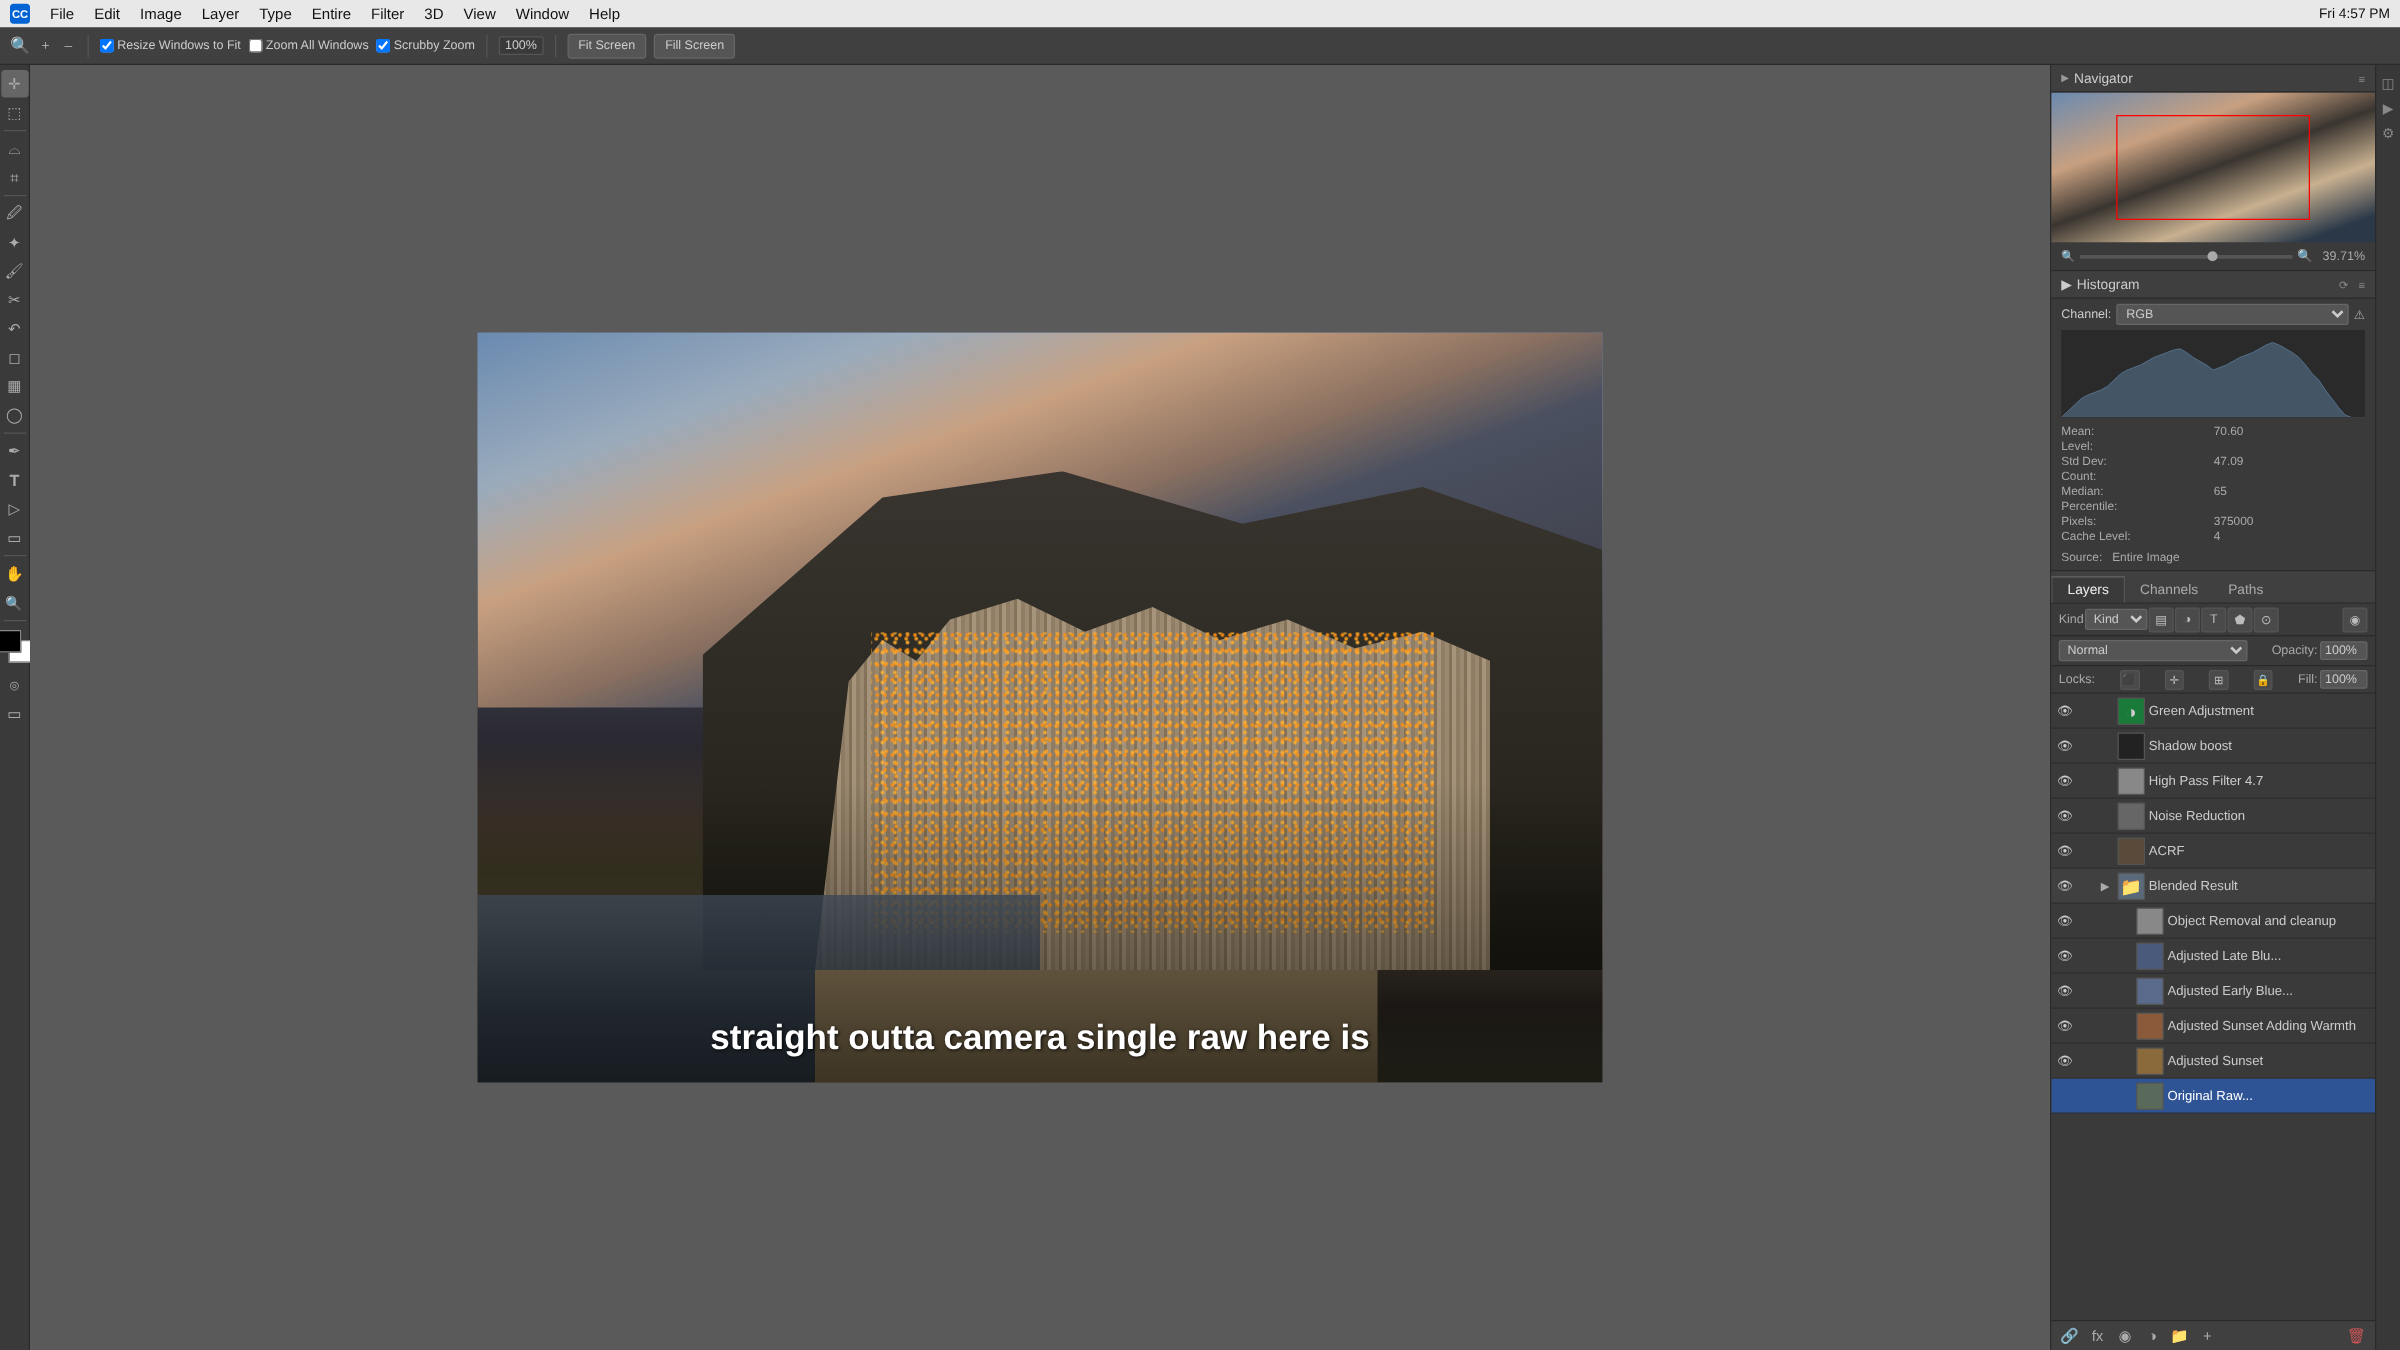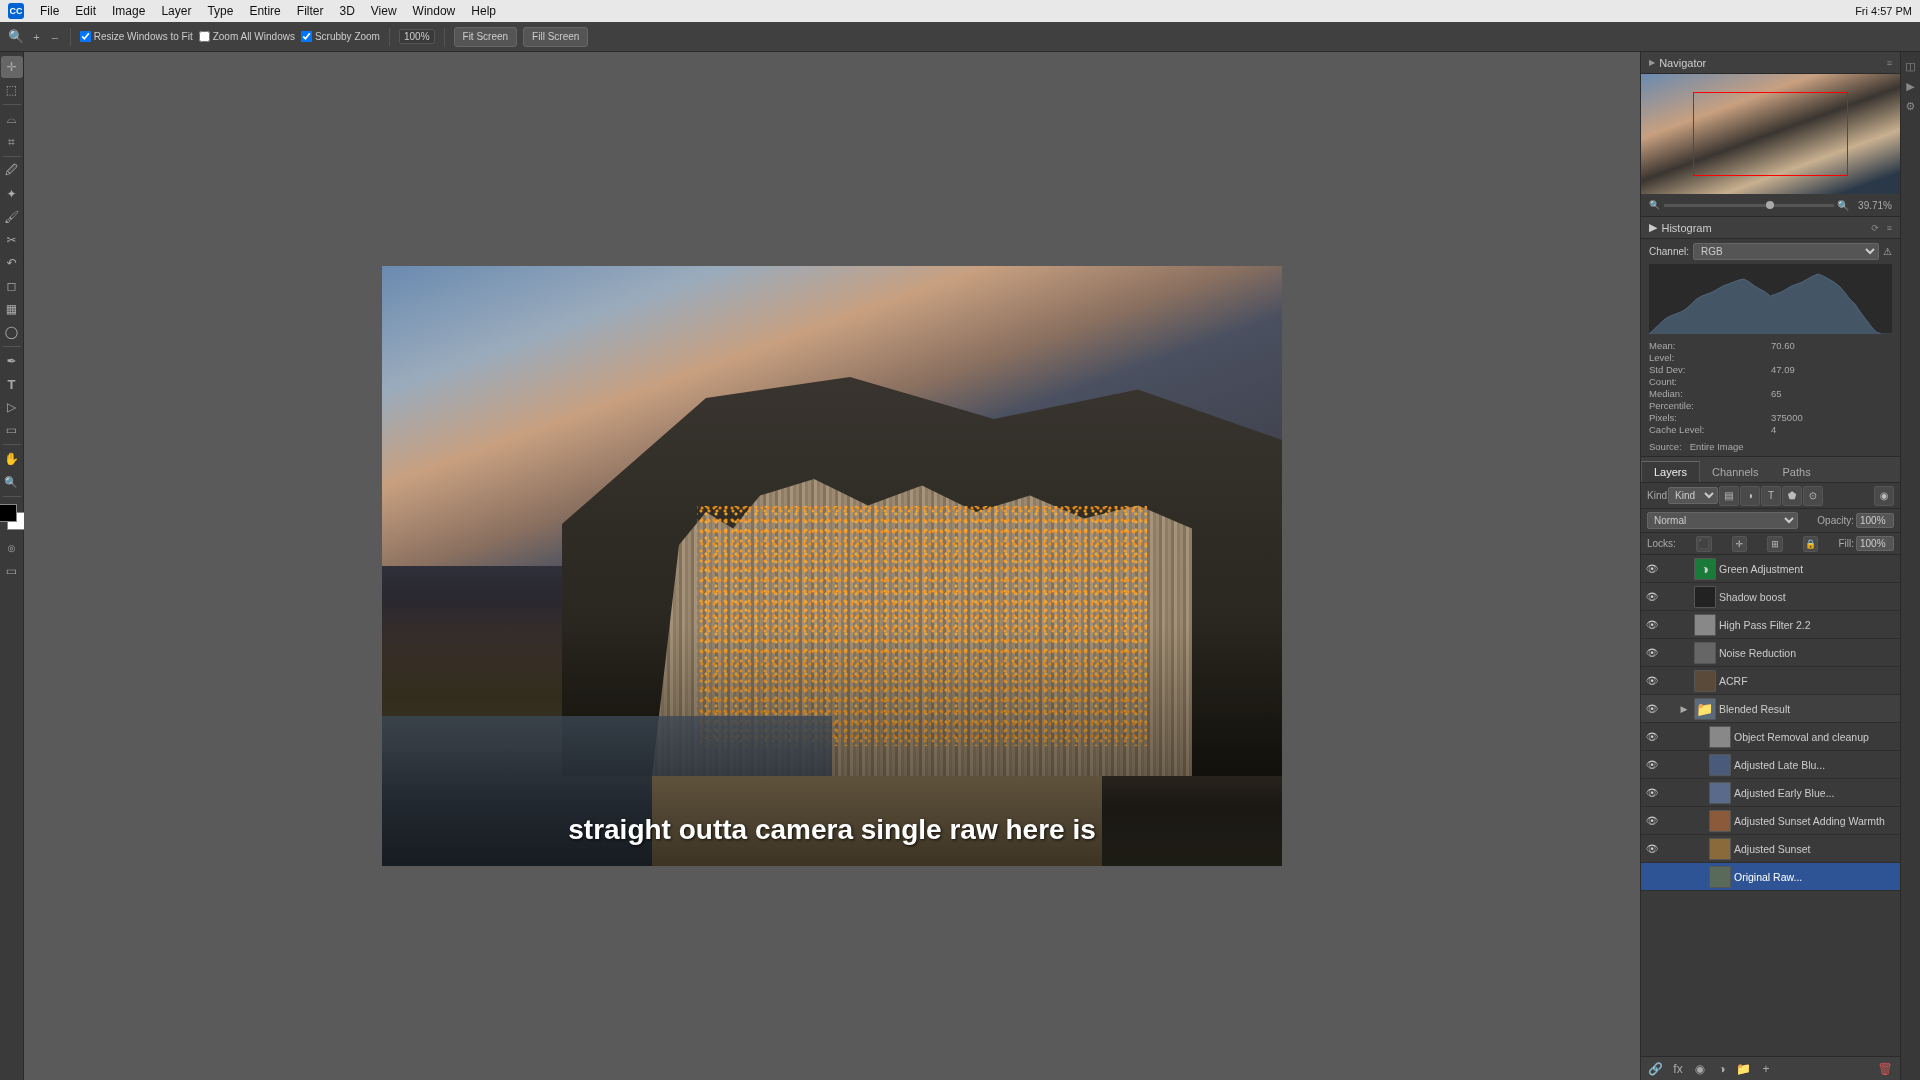--- a/index.html
+++ b/index.html
@@ -791,21 +791,21 @@
             <div class="layer-chain"></div>
             <div class="layer-mask-icon"></div>
             <div class="layer-thumb" style="background: rgb(34, 34, 34);"></div>
             <div class="layer-name">Shadow boost</div>
           </div>
           <div class="layer-item">
             <div class="layer-eye visible">👁</div>
             <div class="layer-chain"></div>
             <div class="layer-mask-icon"></div>
             <div class="layer-thumb" style="background: rgb(136, 136, 136);"></div>
-            <div class="layer-name">High Pass Filter 2.2</div>
+            <div class="layer-name">High Pass Filter 4.7</div>
           </div>
           <div class="layer-item">
             <div class="layer-eye visible">👁</div>
             <div class="layer-chain"></div>
             <div class="layer-mask-icon"></div>
             <div class="layer-thumb" style="background: rgb(102, 102, 102);"></div>
             <div class="layer-name">Noise Reduction</div>
           </div>
           <div class="layer-item">
             <div class="layer-eye visible">👁</div>

